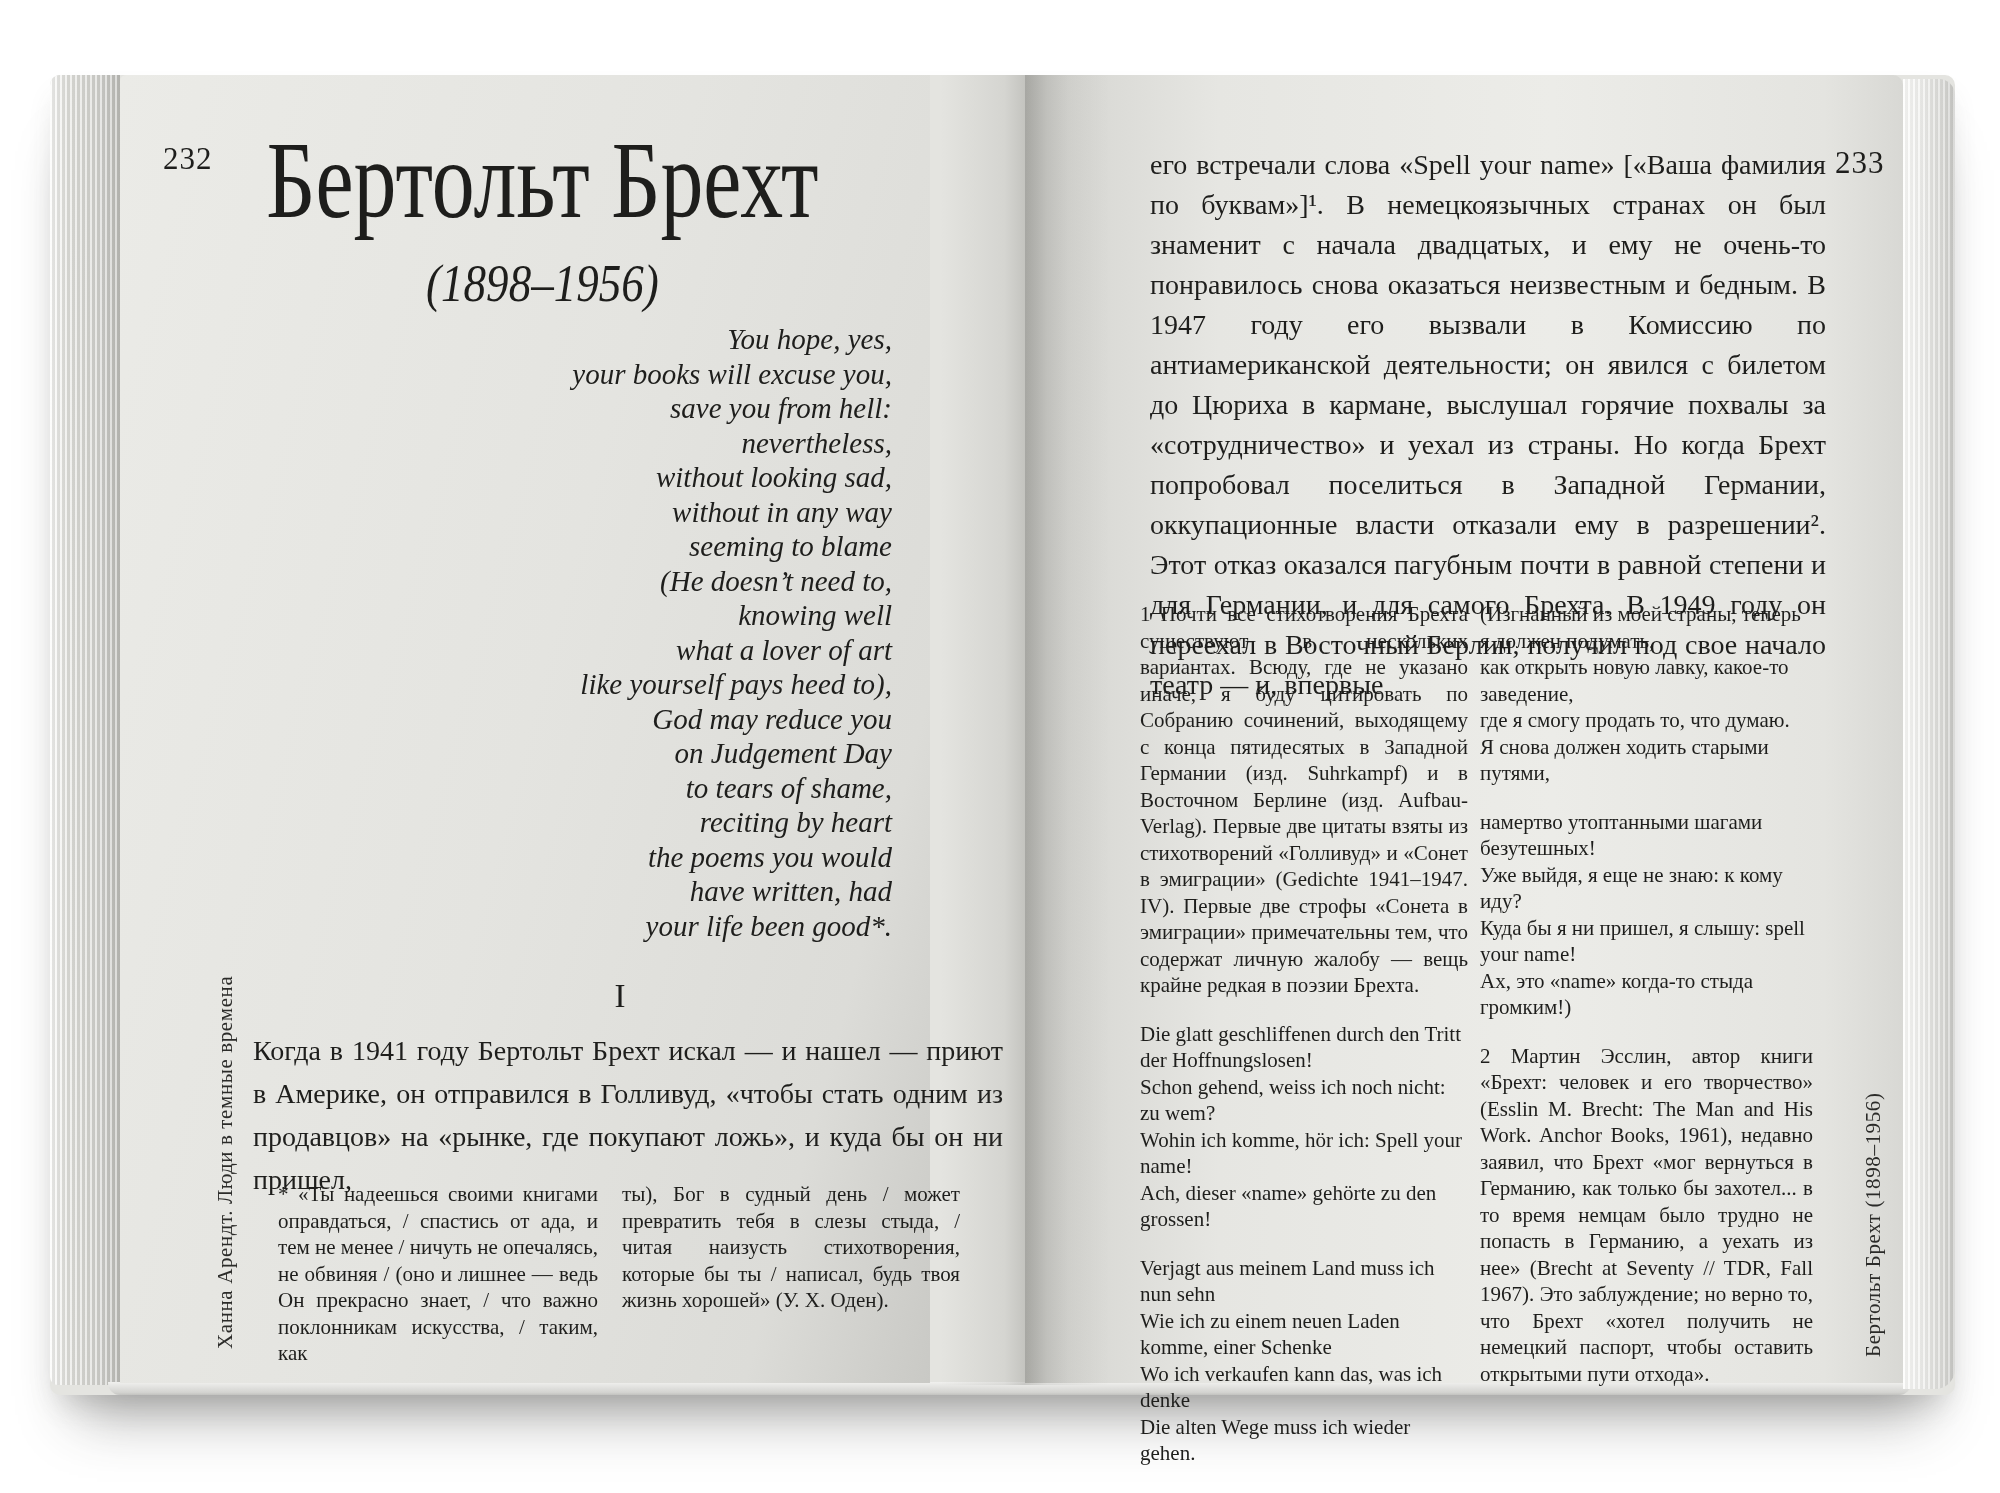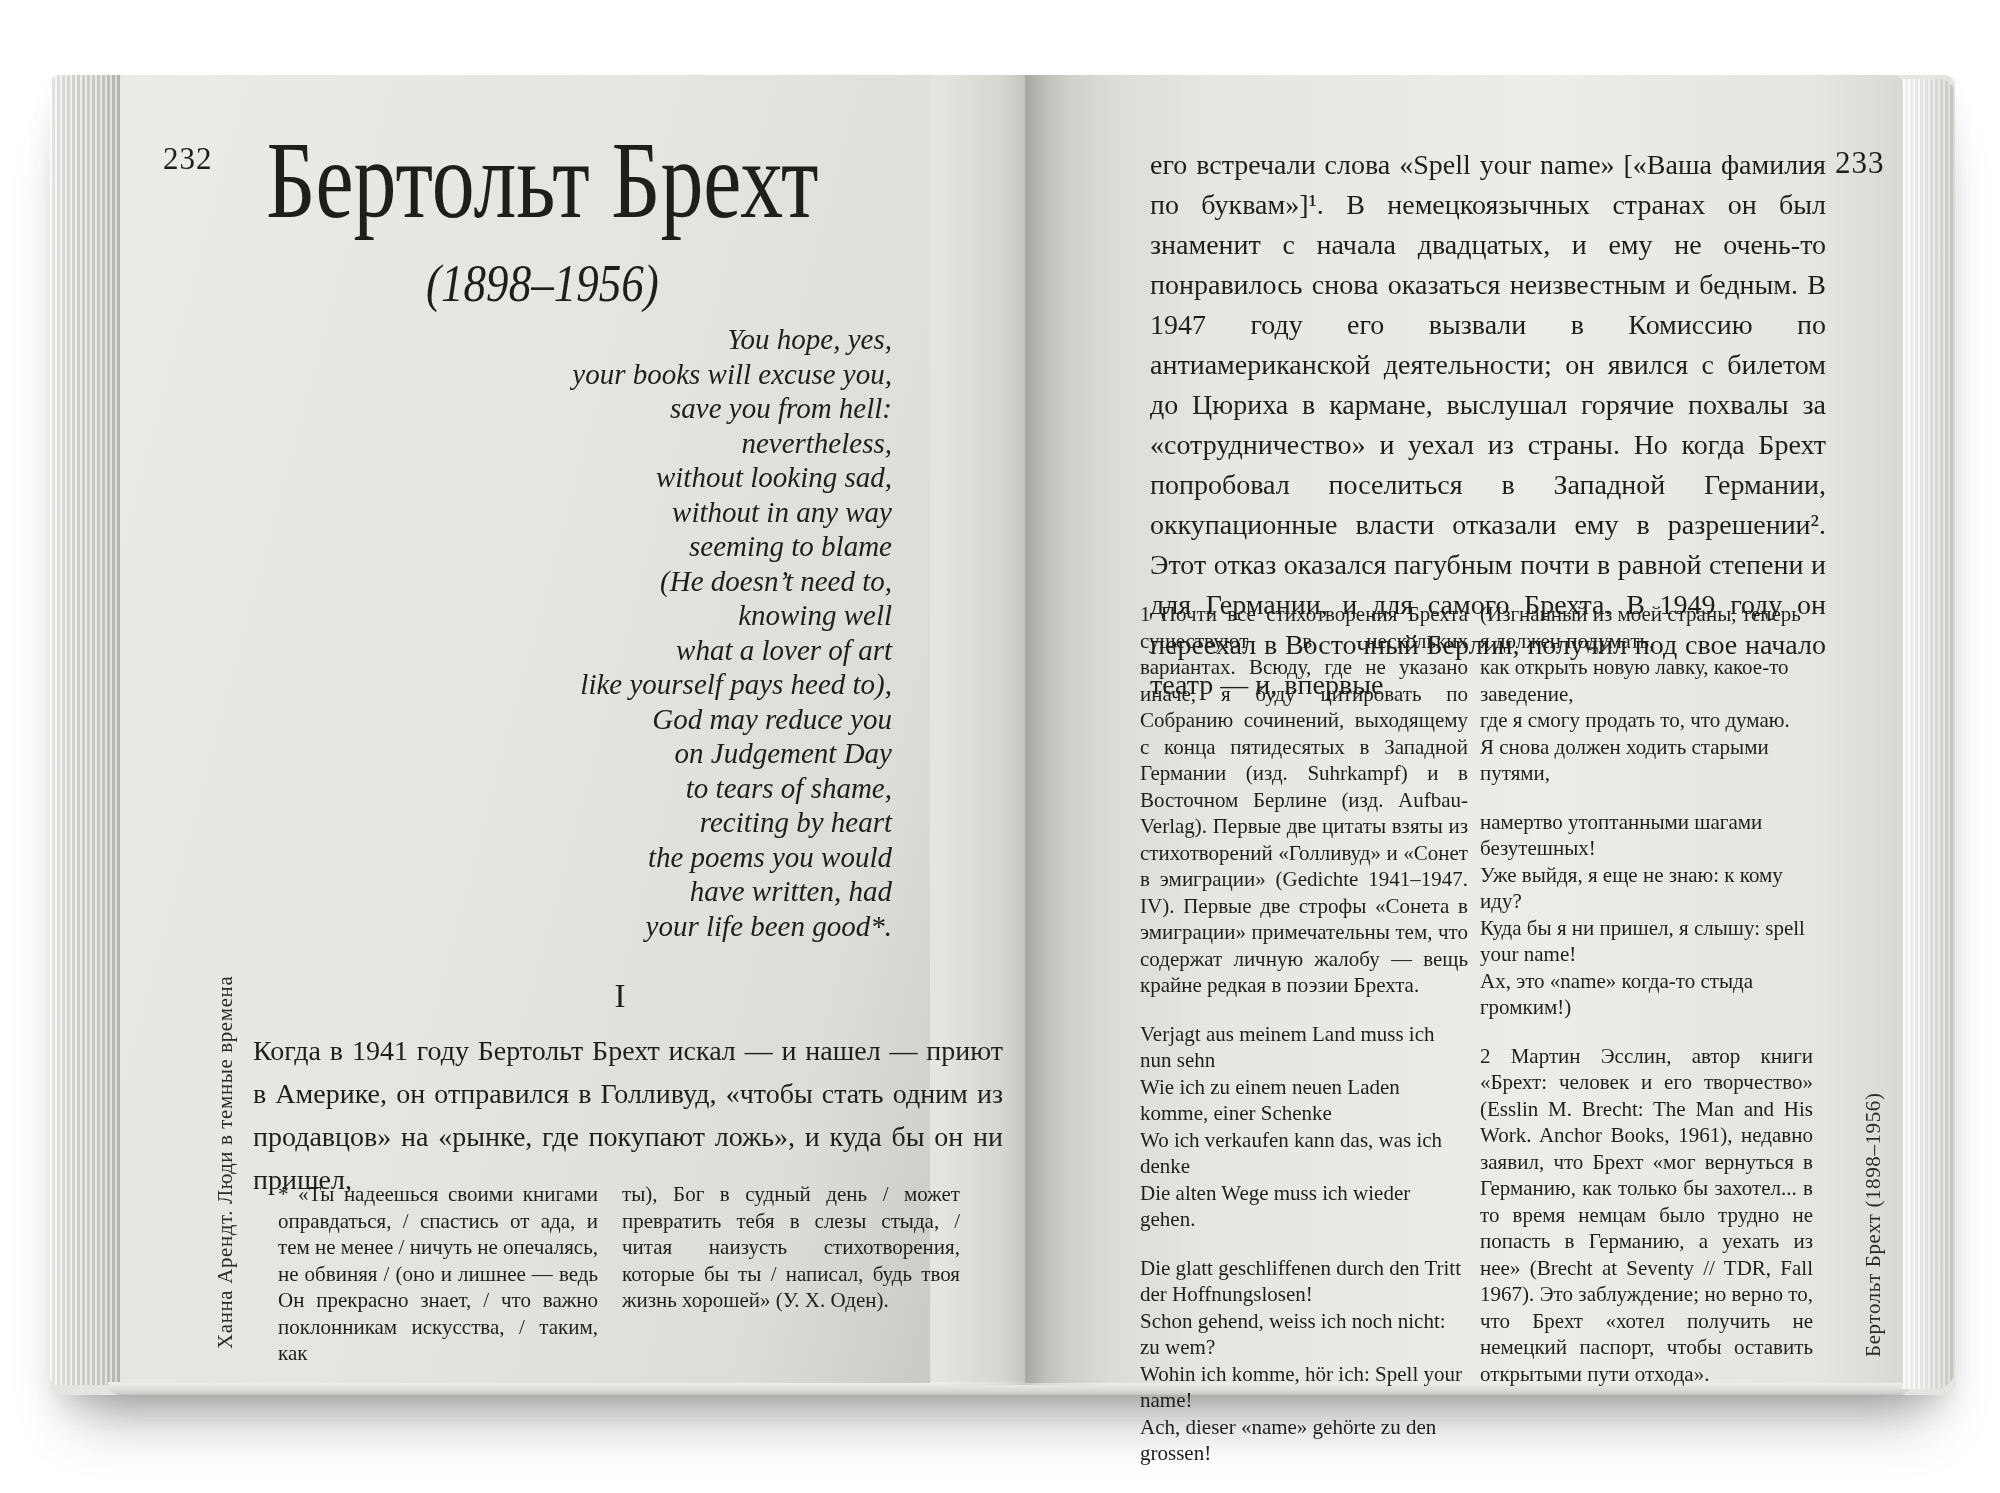--- a/index.html
+++ b/index.html
@@ -138,28 +138,28 @@
       <p class="fn fn-left-2">ты), Бог в судный день / может превратить тебя в слезы стыда, / читая наизусть стихотворения, которые бы ты / написал, будь твоя жизнь хорошей» (У. Х. Оден).</p>
       <div class="margin-text margin-left">Ханна Арендт. Люди в темные времена</div>
     </div>
 
     <div class="page page-right">
       <div class="pagenum pagenum-right">233</div>
       <p class="body-text body-right">его встречали слова «Spell your name» [«Ваша фамилия по буквам»]¹. В немецкоязычных странах он был знаменит с начала двадцатых, и ему не очень-то понравилось снова оказаться неизвестным и бедным. В 1947 году его вызвали в Комиссию по антиамериканской деятельности; он явился с билетом до Цюриха в кармане, выслушал горячие похвалы за «сотрудничество» и уехал из страны. Но когда Брехт попробовал поселиться в Западной Германии, оккупационные власти отказали ему в разрешении². Этот отказ оказался пагубным почти в равной степени и для Германии, и для самого Брехта. В 1949 году он переехал в Восточный Берлин, получил под свое начало театр — и, впервые</p>
 
       <div class="fncol fncol-1">
         <p class="fn">1&nbsp;Почти все стихотворения Брехта существуют в нескольких вариантах. Всюду, где не указано иначе, я буду цитировать по Собранию сочинений, выходящему с конца пятидесятых в Западной Германии (изд. Suhrkampf) и в Восточном Берлине (изд. Aufbau-Verlag). Первые две цитаты взяты из стихотворений «Голливуд» и «Сонет в эмиграции» (Gedichte 1941–1947. IV). Первые две строфы «Сонета в эмиграции» примечательны тем, что содержат личную жалобу — вещь крайне редкая в поэзии Брехта.</p>
+        <p class="fn verse">Die glatt geschliffenen durch den Tritt der Hoffnungslosen!
+Schon gehend, weiss ich noch nicht: zu wem?
+Wohin ich komme, hör ich: Spell your name!
+Ach, dieser «name» gehörte zu den grossen!</p>
         <p class="fn verse">Verjagt aus meinem Land muss ich nun sehn
 Wie ich zu einem neuen Laden komme, einer Schenke
 Wo ich verkaufen kann das, was ich denke
 Die alten Wege muss ich wieder gehen.</p>
-        <p class="fn verse">Die glatt geschliffenen durch den Tritt der Hoffnungslosen!
-Schon gehend, weiss ich noch nicht: zu wem?
-Wohin ich komme, hör ich: Spell your name!
-Ach, dieser «name» gehörte zu den grossen!</p>
       </div>
 
       <div class="fncol fncol-2">
         <p class="fn verse">(Изгнанный из моей страны, теперь я должен подумать,
 как открыть новую лавку, какое-то заведение,
 где я смогу продать то, что думаю.
 Я снова должен ходить старыми путями,</p>
         <p class="fn verse">намертво утоптанными шагами безутешных!
 Уже выйдя, я еще не знаю: к кому иду?
 Куда бы я ни пришел, я слышу: spell your name!

